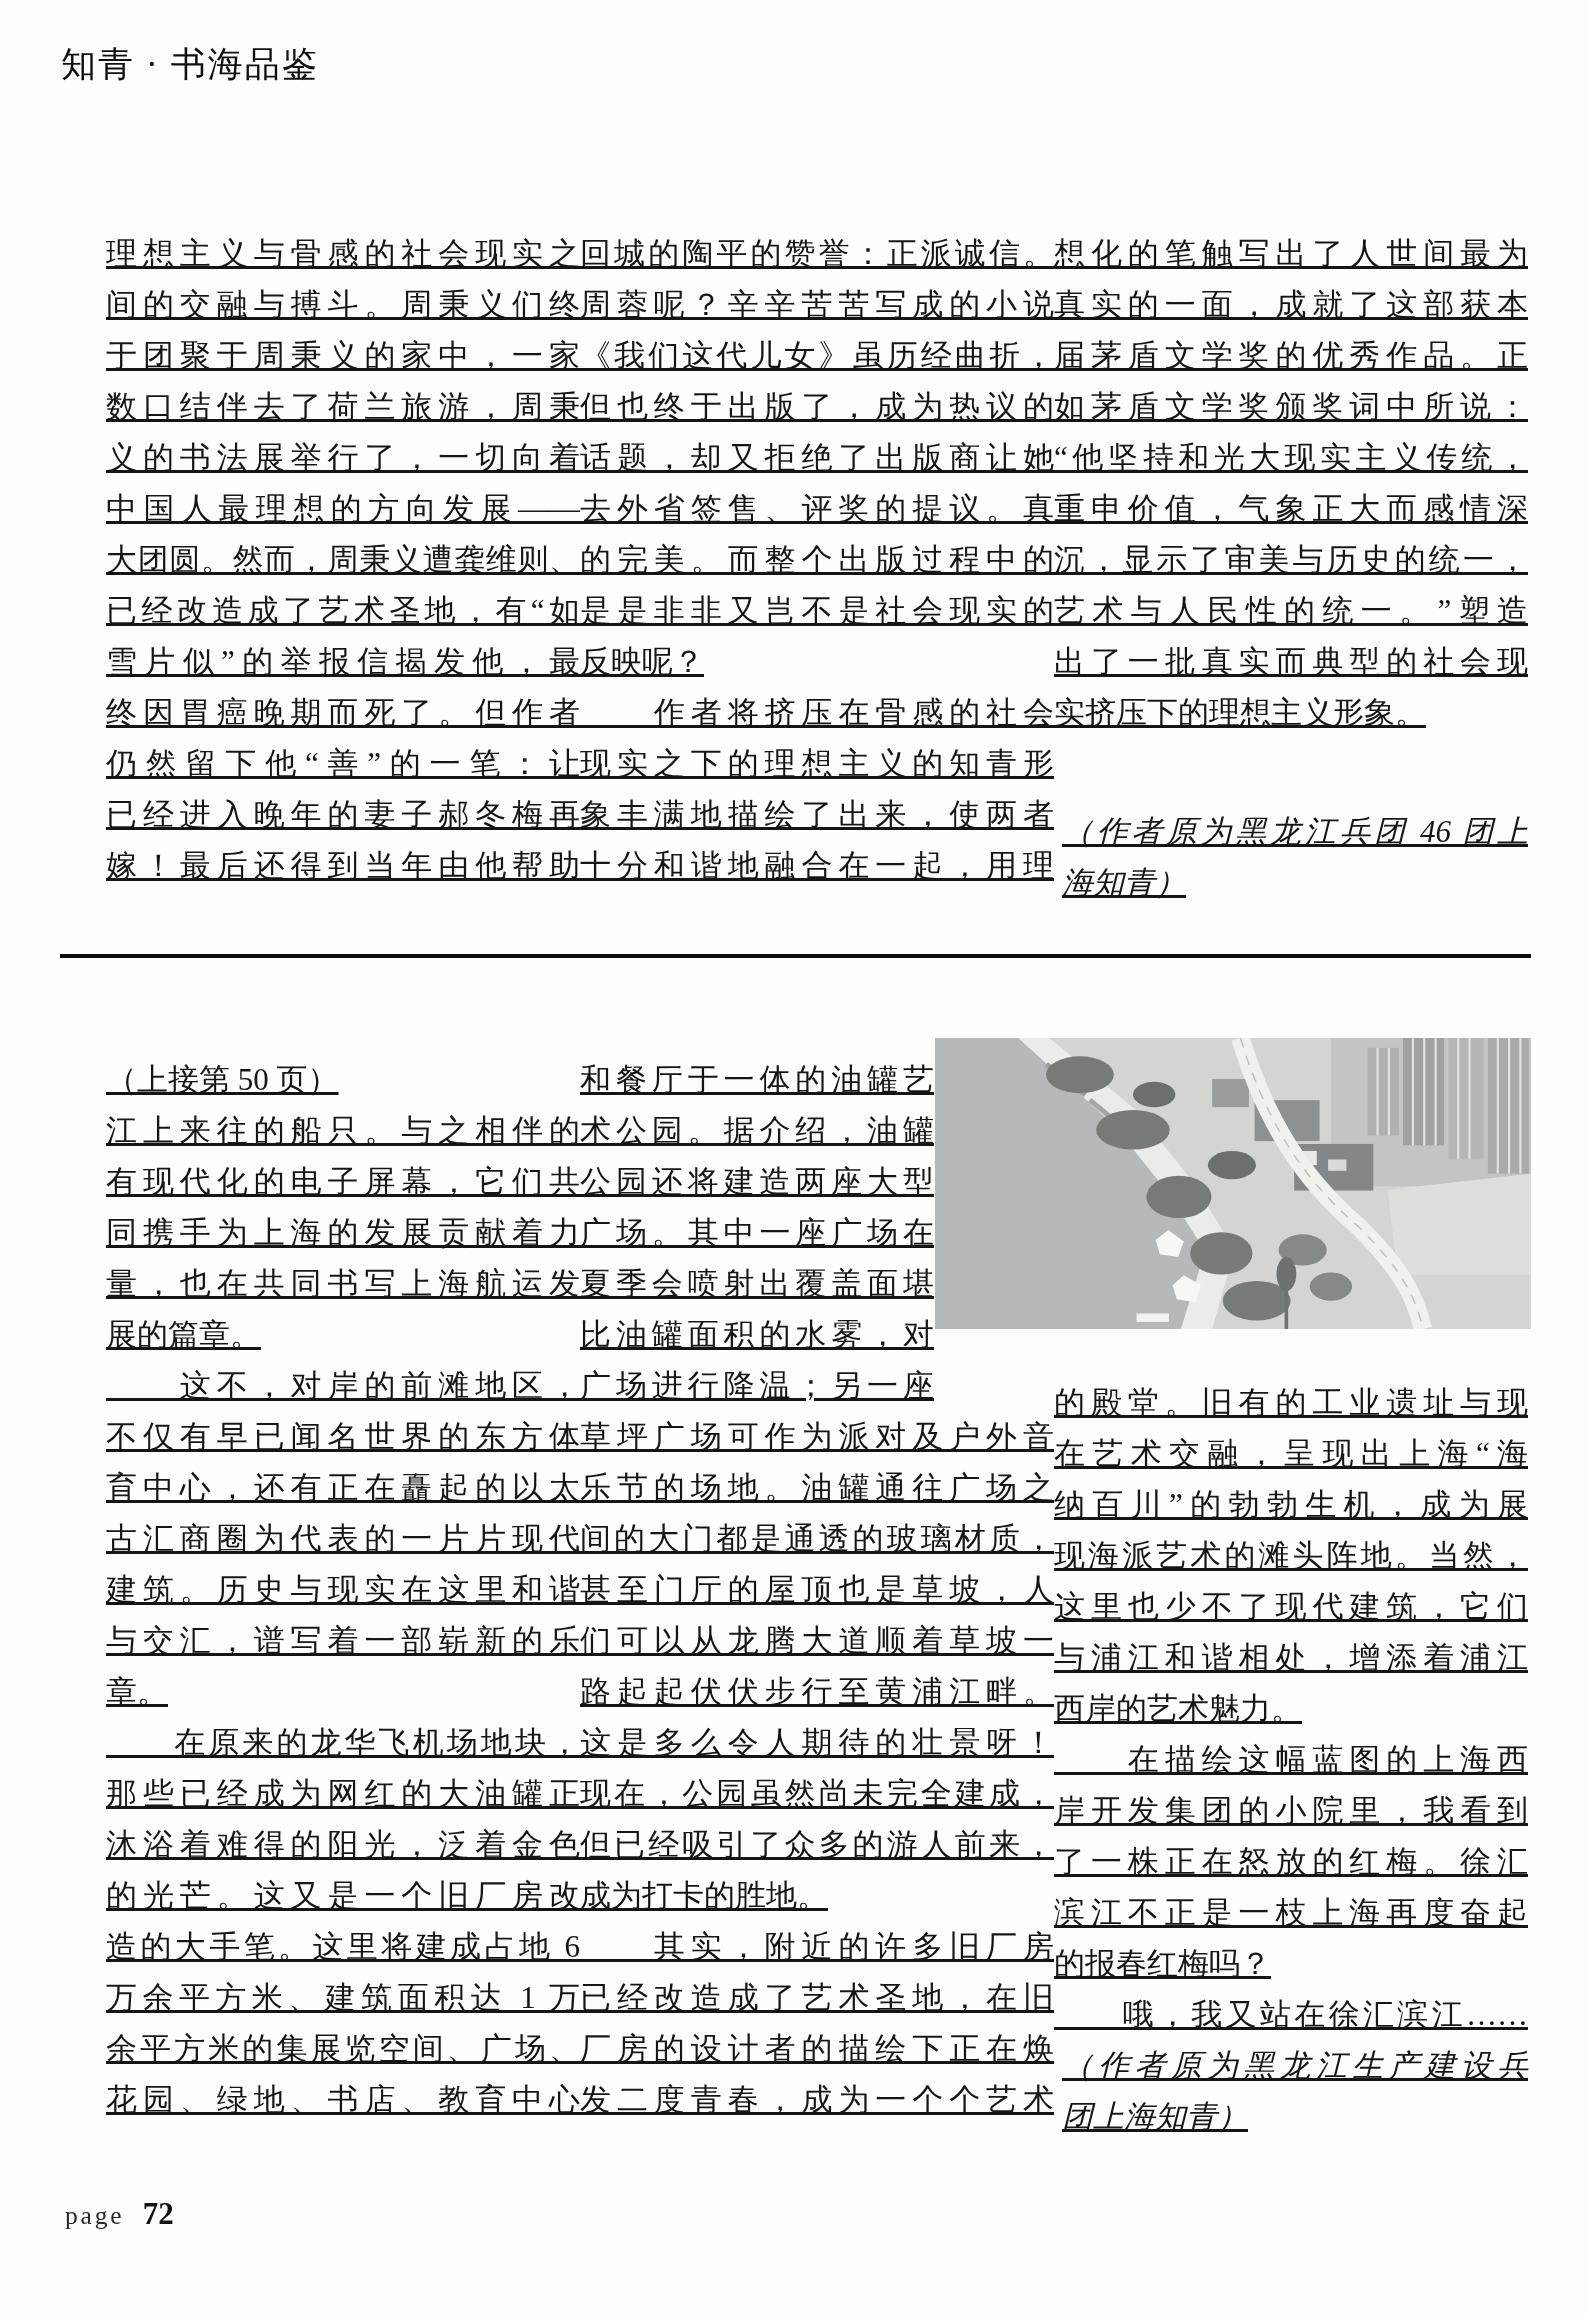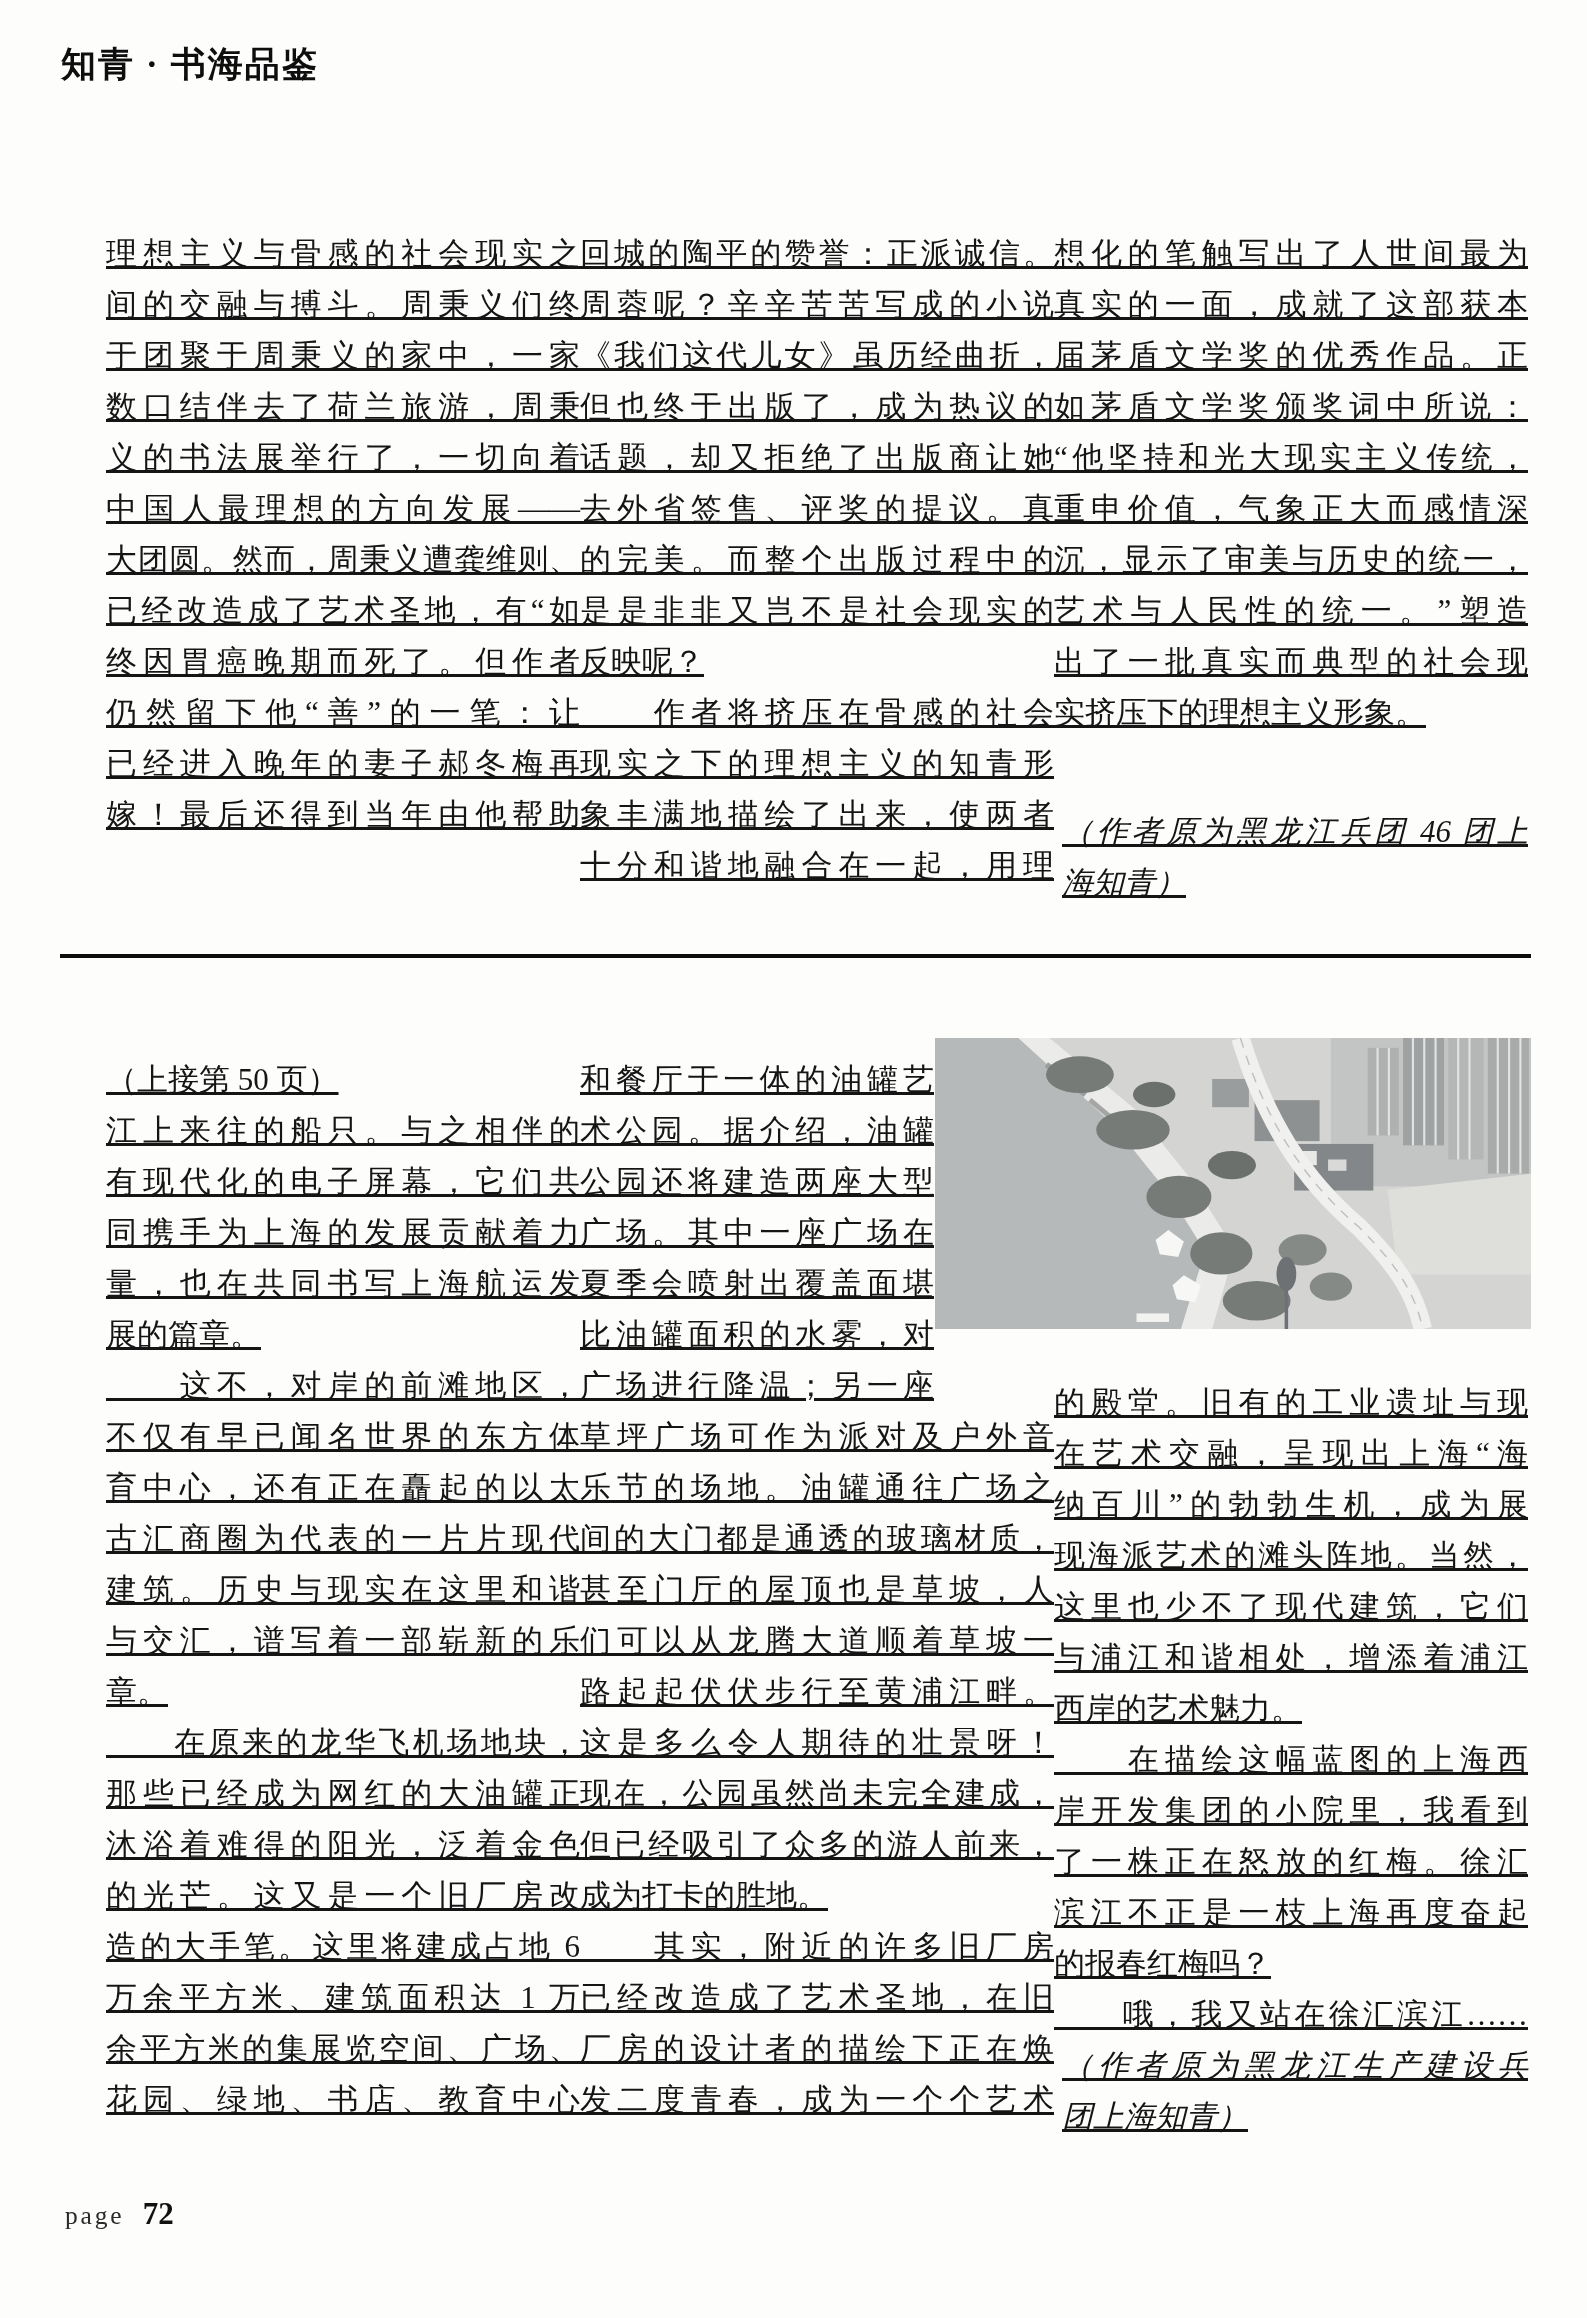--- a/index.html
+++ b/index.html
@@ -2,21 +2,21 @@
 <html style="font-size:11.3px"><head>
 <meta charset="utf-8">
 <style>
   html,body{margin:0;padding:0;background:#e9e9e9;}
   .page{
     position:relative;width:1588px;height:2319px;background:#fdfdfc;
     font-family:"Liberation Serif","DejaVu Serif",serif;color:#151515;
     margin:0 auto;overflow:hidden;
   }
   .page-header{
-    position:absolute;top:41px;left:61px;font-size:35px;font-weight:700;
+    position:absolute;top:41px;left:61px;font-size:35px;font-weight:400;
     letter-spacing:2.1px;color:#0e0e0e;
   }
   .columns{
     position:absolute;left:60px;width:1468px;
     display:flex;justify-content:flex-end;text-decoration:underline;
   }
   .top-section{top:228px;}
   .bottom-section{top:1054px;}
   .col{width:474px;font-size:31px;}
   .line{
@@ -60,20 +60,21 @@
   <section class="columns top-section">
     <div class="col">
         <div class="line fill">理想主义与骨感的社会现实之</div>
         <div class="line fill">间的交融与搏斗。周秉义们终</div>
         <div class="line fill">于团聚于周秉义的家中，一家</div>
         <div class="line fill">数口结伴去了荷兰旅游，周秉</div>
         <div class="line fill">义的书法展举行了，一切向着</div>
         <div class="line fill">中国人最理想的方向发展——</div>
         <div class="line fill">大团圆。然而，周秉义遭龚维则、</div>
         <div class="line fill">已经改造成了艺术圣地，有“如</div>
+        <div class="line fill">雪片似”的举报信揭发他，最</div>
         <div class="line fill">终因胃癌晚期而死了。但作者</div>
         <div class="line fill">仍然留下他“善”的一笔：让</div>
         <div class="line fill">已经进入晚年的妻子郝冬梅再</div>
         <div class="line fill">嫁！最后还得到当年由他帮助</div>
       </div>
     <div class="col">
         <div class="line fill">回城的陶平的赞誉：正派诚信。</div>
         <div class="line fill">周蓉呢？辛辛苦苦写成的小说</div>
         <div class="line fill">《我们这代儿女》虽历经曲折，</div>
         <div class="line fill">但也终于出版了，成为热议的</div>

